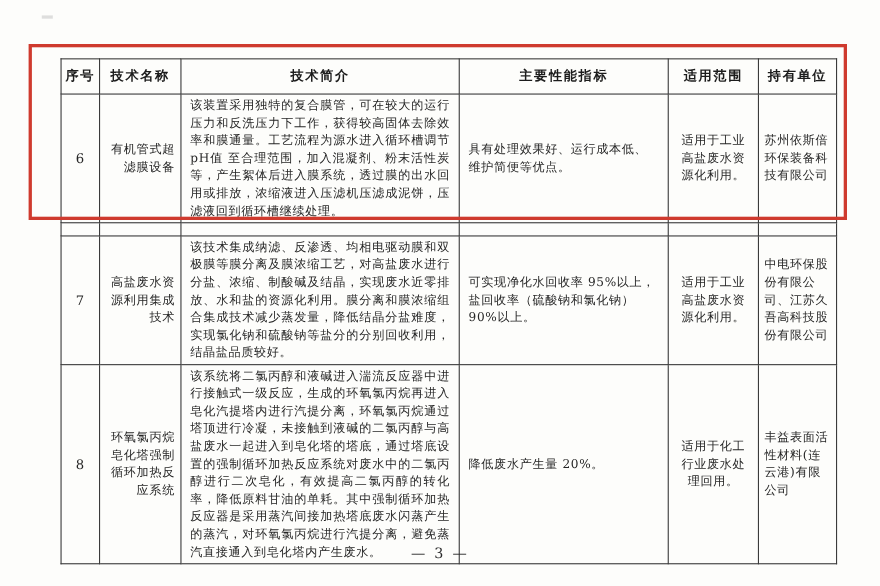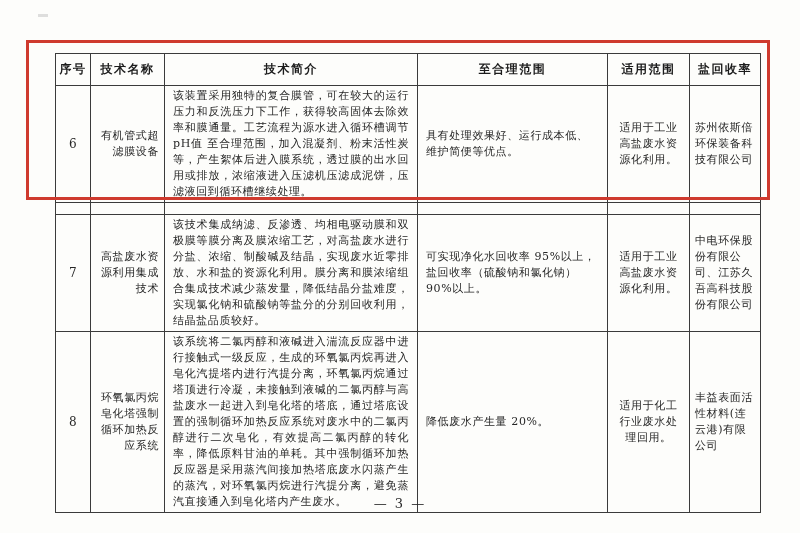--- a/index.html
+++ b/index.html
@@ -112,23 +112,23 @@
         <col class="col-intro">
       <col class="col-ind">
         <col class="col-scope">
         <col class="col-holder">
     </colgroup>
     <thead>
       <tr class="row-header">
         <th>序号</th>
         <th>技术名称</th>
         <th>技术简介</th>
-        <th>至合理范围</th>
+        <th>主要性能指标</th>
         <th>适用范围</th>
-        <th>盐回收率</th>
+        <th>持有单位</th>
       </tr>
     </thead>
     <tbody>
       <tr class="row-6">
         <td class="cell-no">6</td>
         <td class="cell-name">有机管式超滤膜设备</td>
         <td class="cell-intro">该装置采用独特的复合膜管，可在较大的运行压力和反洗压力下工作，获得较高固体去除效率和膜通量。工艺流程为源水进入循环槽调节 pH值 至合理范围，加入混凝剂、粉末活性炭等，产生絮体后进入膜系统，透过膜的出水回用或排放，浓缩液进入压滤机压滤成泥饼，压滤液回到循环槽继续处理。</td>
         <td class="cell-ind">具有处理效果好、运行成本低、维护简便等优点。</td>
         <td class="cell-scope">适用于工业高盐废水资源化利用。</td>
         <td class="cell-holder">苏州依斯倍环保装备科技有限公司</td>

